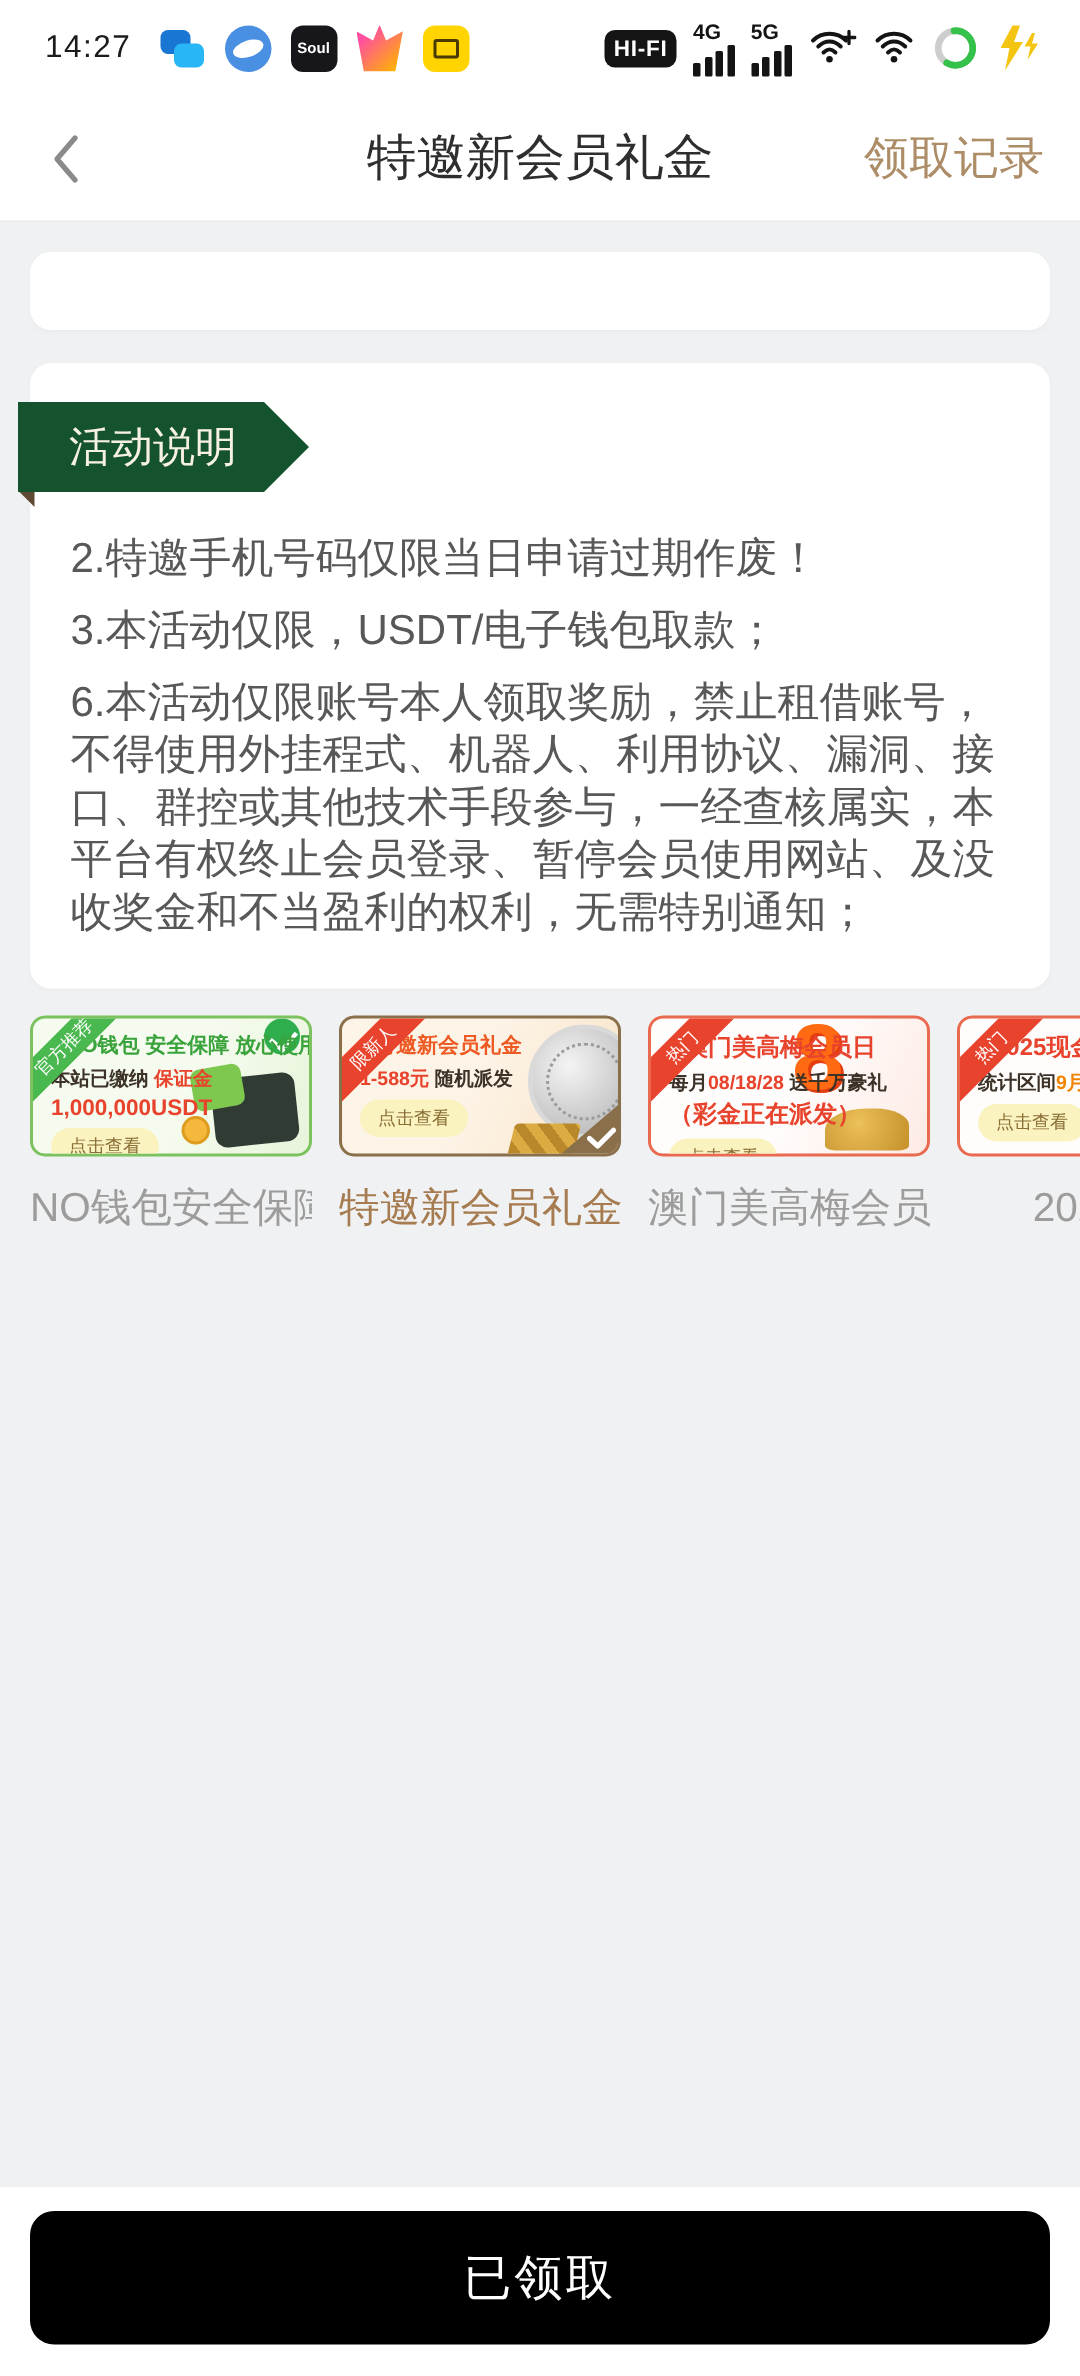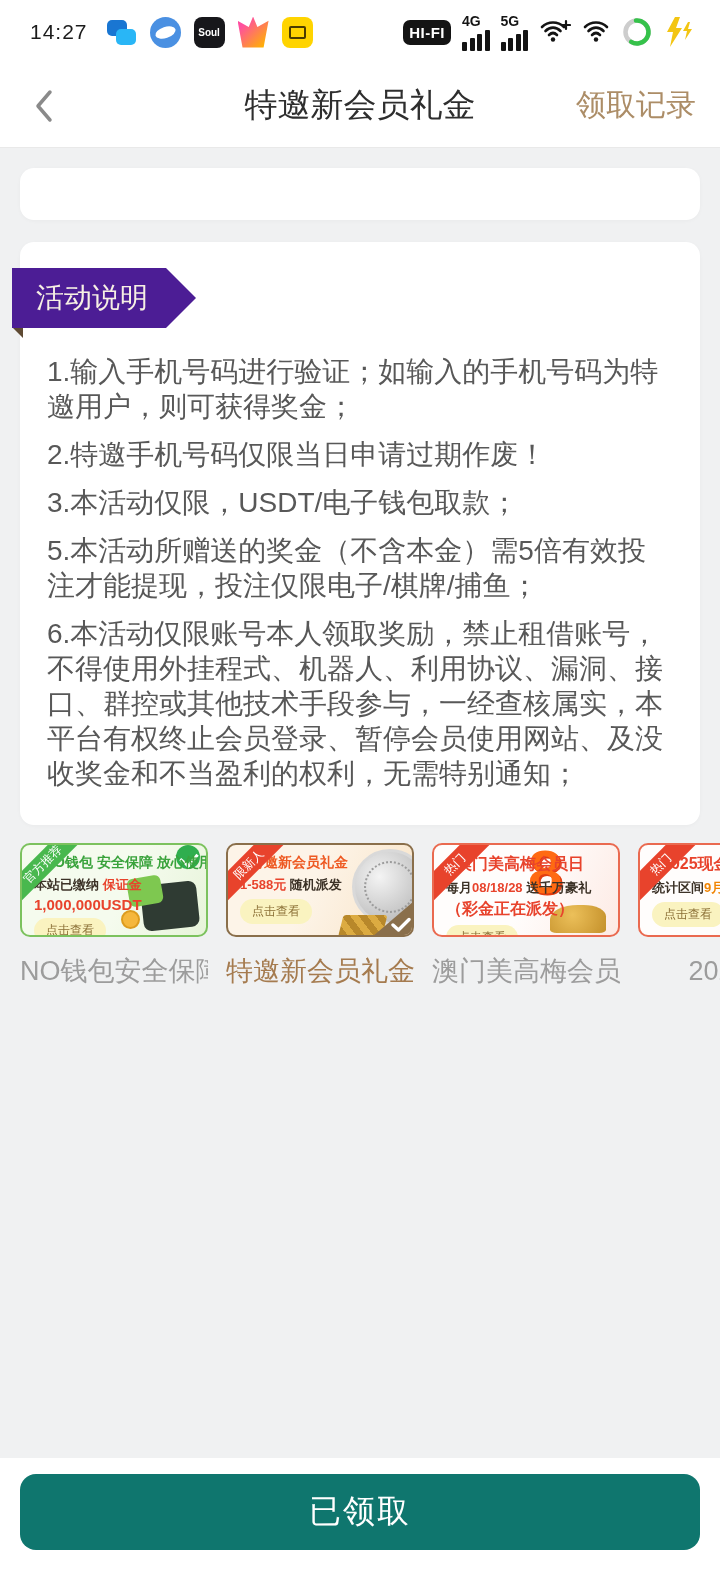--- a/index.html
+++ b/index.html
@@ -42,22 +42,22 @@
   .card { background:#fff; border-radius:14px; box-shadow:0 1px 4px rgba(0,0,0,0.03); }
   .success-card { padding:26px 28px 26px; margin-bottom:22px; }
   .success-row { display:flex; align-items:center; justify-content:center; gap:15px; }
   .check-circle { width:40px; height:40px; border-radius:50%; background:#2fb84f; display:flex; align-items:center; justify-content:center; flex:0 0 auto; }
   .success-text { font-size:30px; color:#333; }
   .bonus-row { margin-top:26px; font-size:29px; color:#a3a3a3; }
   .bonus-value { color:#f6a623; margin-left:8px; }
   
   .rules-card { padding:26px 0 34px; margin-bottom:16px; position:relative; }
   .ribbon-wrap { position:relative; display:inline-block; margin-left:-8px; }
-  .ribbon { position:relative; background:#4c1d95; color:#f7f0e4; font-size:28px;
-    padding:11px 48px 11px 24px;
+  .ribbon { position:relative; background:#14532d; color:#f7f0e4; font-size:28px;
+    padding:11px 48px 11px 34px;
     clip-path:polygon(0 0,calc(100% - 30px) 0,100% 50%,calc(100% - 30px) 100%,0 100%); }
   .ribbon-fold { position:absolute; left:0; bottom:-10px; width:0; height:0;
     border-top:11px solid #5e4a33; border-left:11px solid transparent; }
   .rule { font-size:28px; line-height:35px; color:#585858; padding:0 27px; margin-top:13px; }
   .rule:first-of-type { margin-top:26px; }
   
   .carousel { display:flex; gap:18px; margin-right:-20px; overflow:hidden; padding-top:2px; }
   .promo { flex:0 0 188px; width:188px; cursor:pointer; }
   .promo-card { position:relative; height:94px; border-radius:10px; border:2px solid; overflow:hidden; padding:9px 10px; }
   .theme-green  .promo-card { border-color:#7cc25e; background:linear-gradient(115deg,#f5fbee 55%,#e7f4da); }
@@ -100,21 +100,21 @@
     background:radial-gradient(circle at 40% 35%,#ecc05a,#c4902a); }
   
   .sel-check { position:absolute; right:-2px; bottom:-2px; width:42px; height:36px; background:#8a6f4b;
     clip-path:polygon(100% 0,100% 100%,0 100%); z-index:4; }
   .sel-check svg { position:absolute; right:3px; bottom:4px; }
   .promo-caption { text-align:center; margin-top:16px; font-size:27px; color:#9c9c9c; white-space:nowrap; overflow:hidden; }
   .promo.selected .promo-caption { color:#a57b4f; }
   
   .footer { position:absolute; left:0; right:0; bottom:0; height:126px; background:#fff; }
   .footer-btn { display:flex; align-items:center; justify-content:center; margin:16px 20px 0;
-    height:76px; background:#0f766e; border-radius:16px; color:#fff; font-size:32px;
+    height:89px; background:#000000; border-radius:16px; color:#fff; font-size:32px;
     border:none; width:calc(100% - 40px); letter-spacing:2px; }
 </style>
 </head>
 <body>
 
 <div class="topbar">
   <div class="status-bar">
     <span class="time">14:27</span>
     <span class="app-icons">
       <span class="ic ic-chat">
@@ -196,24 +196,22 @@
 <div class="content">
 
   <div class="card success-card">
   </div>
 
   <div class="card rules-card">
     <div class="ribbon-wrap">
       <div class="ribbon-fold"></div>
       <div class="ribbon">活动说明</div>
     </div>
-    <p class="rule">1.输入手机号码进行验证；如输入的手机号码为特邀用户，则可获得奖金；</p>
     <p class="rule">2.特邀手机号码仅限当日申请过期作废！</p>
     <p class="rule">3.本活动仅限，USDT/电子钱包取款；</p>
-    <p class="rule">5.本活动所赠送的奖金（不含本金）需5倍有效投注才能提现，投注仅限电子/棋牌/捕鱼；</p>
     <p class="rule">6.本活动仅限账号本人领取奖励，禁止租借账号，不得使用外挂程式、机器人、利用协议、漏洞、接口、群控或其他技术手段参与，一经查核属实，本平台有权终止会员登录、暂停会员使用网站、及没收奖金和不当盈利的权利，无需特别通知；</p>
   </div>
 
   <div class="carousel">
 
     <div class="promo theme-green">
       <div class="promo-card">
         <span class="corner-ribbon corner-green">官方推荐</span>
         <div class="promo-title t-green">NO钱包 安全保障 放心使用</div>
         <div class="promo-line"><b>本站已缴纳 </b><b class="red">保证金</b></div>

